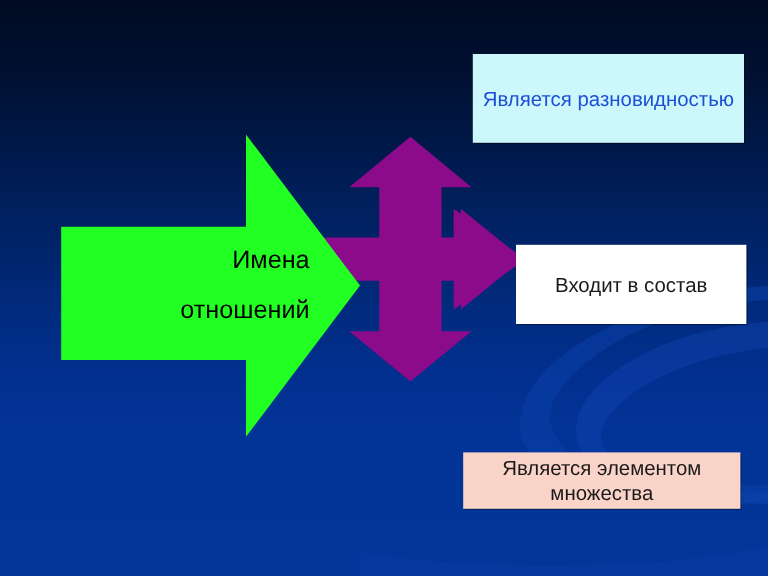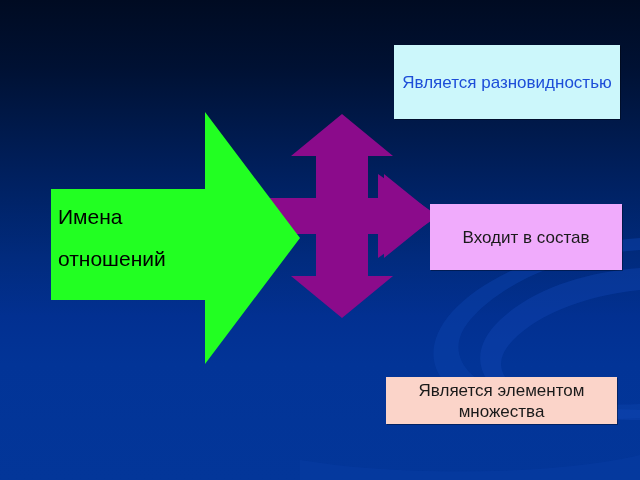--- a/index.html
+++ b/index.html
@@ -47,21 +47,21 @@
     left: 238px;
     top: 112px;
     width: 200px;
     height: 252px;
   }
   .arrow-label {
     position: absolute;
     left: 58px;
     top: 196px;
     width: 200px;
-    text-align: left;
+    text-align: right;
     color: #000000;
     font-size: 21px;
     line-height: 42px;
     white-space: pre-line;
     pointer-events: none;
   }
   .callout {
     position: absolute;
     color: #1a1a1a;
     font-size: 17px;
@@ -145,21 +145,21 @@
              Z"></path>
   </svg>
 
   <div class="arrow-label" style="color: rgb(0, 0, 0);">Имена
 отношений</div>
 
   <div class="callout" id="callout-0" style="background: rgb(204, 247, 251); color: #1d4ed8;">
     <span>Является разновидностью</span>
   </div>
 
-  <div class="callout" id="callout-1" style="background: #f0abfc; color: rgb(26, 26, 26);">
+  <div class="callout" id="callout-1" style="background: #ffffff; color: rgb(26, 26, 26);">
     <span>Входит в состав</span>
   </div>
 
   <div class="callout" id="callout-2" style="background: rgb(251, 212, 201); color: rgb(26, 26, 26);">
     <span>Является элементом множества</span>
   </div>
 
 </div>
 
 </body></html>

